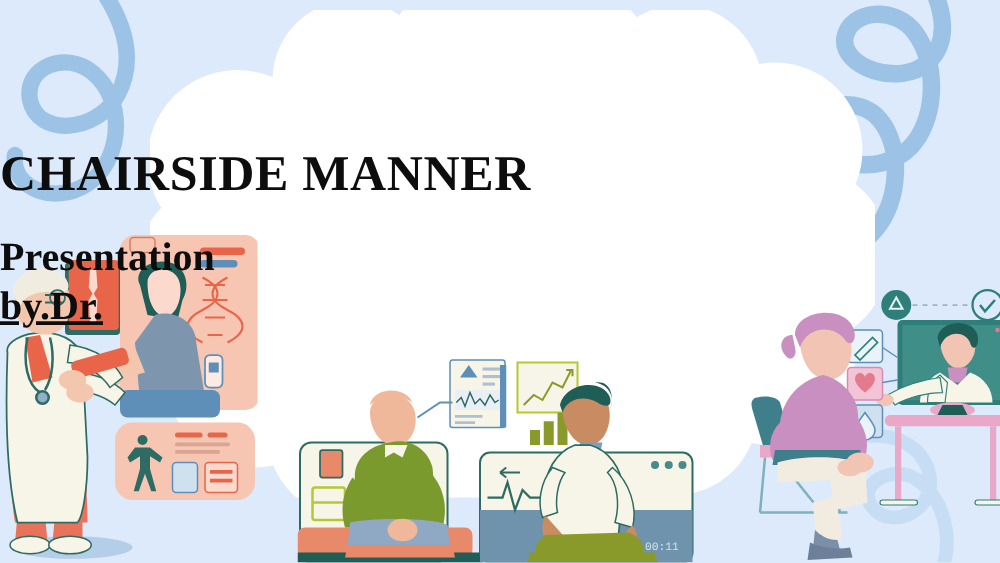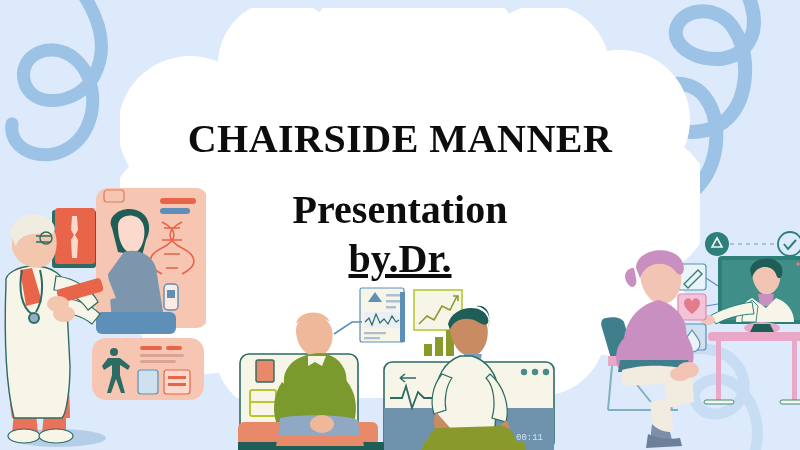--- a/index.html
+++ b/index.html
@@ -18,31 +18,31 @@
   .swirl-left{left:-10px;top:-16px;width:230px;height:250px;}
   .swirl-right{right:-30px;top:-22px;width:250px;height:290px;}
   .swirl-bottomright{right:-40px;bottom:-60px;width:200px;height:180px;opacity:.55;}
 
   
   #cloud{position:absolute;left:120px;top:8px;width:580px;height:390px;}
 
   
   #textblock{
     position:absolute;left:0;top:118px;width:800px;
-    text-align:center;z-index:40;
+    text-align:left;z-index:40;
   }
   #title{
     font-family:"Liberation Serif", serif;
     font-weight:700;font-size:40px;letter-spacing:.5px;
     color:#0d0d0d;line-height:1.05;margin:0;
   }
   #subtitle{
     margin:26px 0 0 0;
     font-family:"Liberation Serif", serif;
-    font-weight:700;font-size:40px;color:#0d0d0d;line-height:1.22;
+    font-weight:700;font-size:32px;color:#0d0d0d;line-height:1.22;
   }
   #subtitle .l2{display:block;text-decoration:underline;}
 
   
   .illus{position:absolute;z-index:30;}
   #illus-left{left:-4px;top:186px;width:210px;height:268px;}
   #illus-center{left:238px;top:282px;width:330px;height:170px;}
   #illus-right{left:592px;top:228px;width:212px;height:224px;}
 </style>
 </head>

